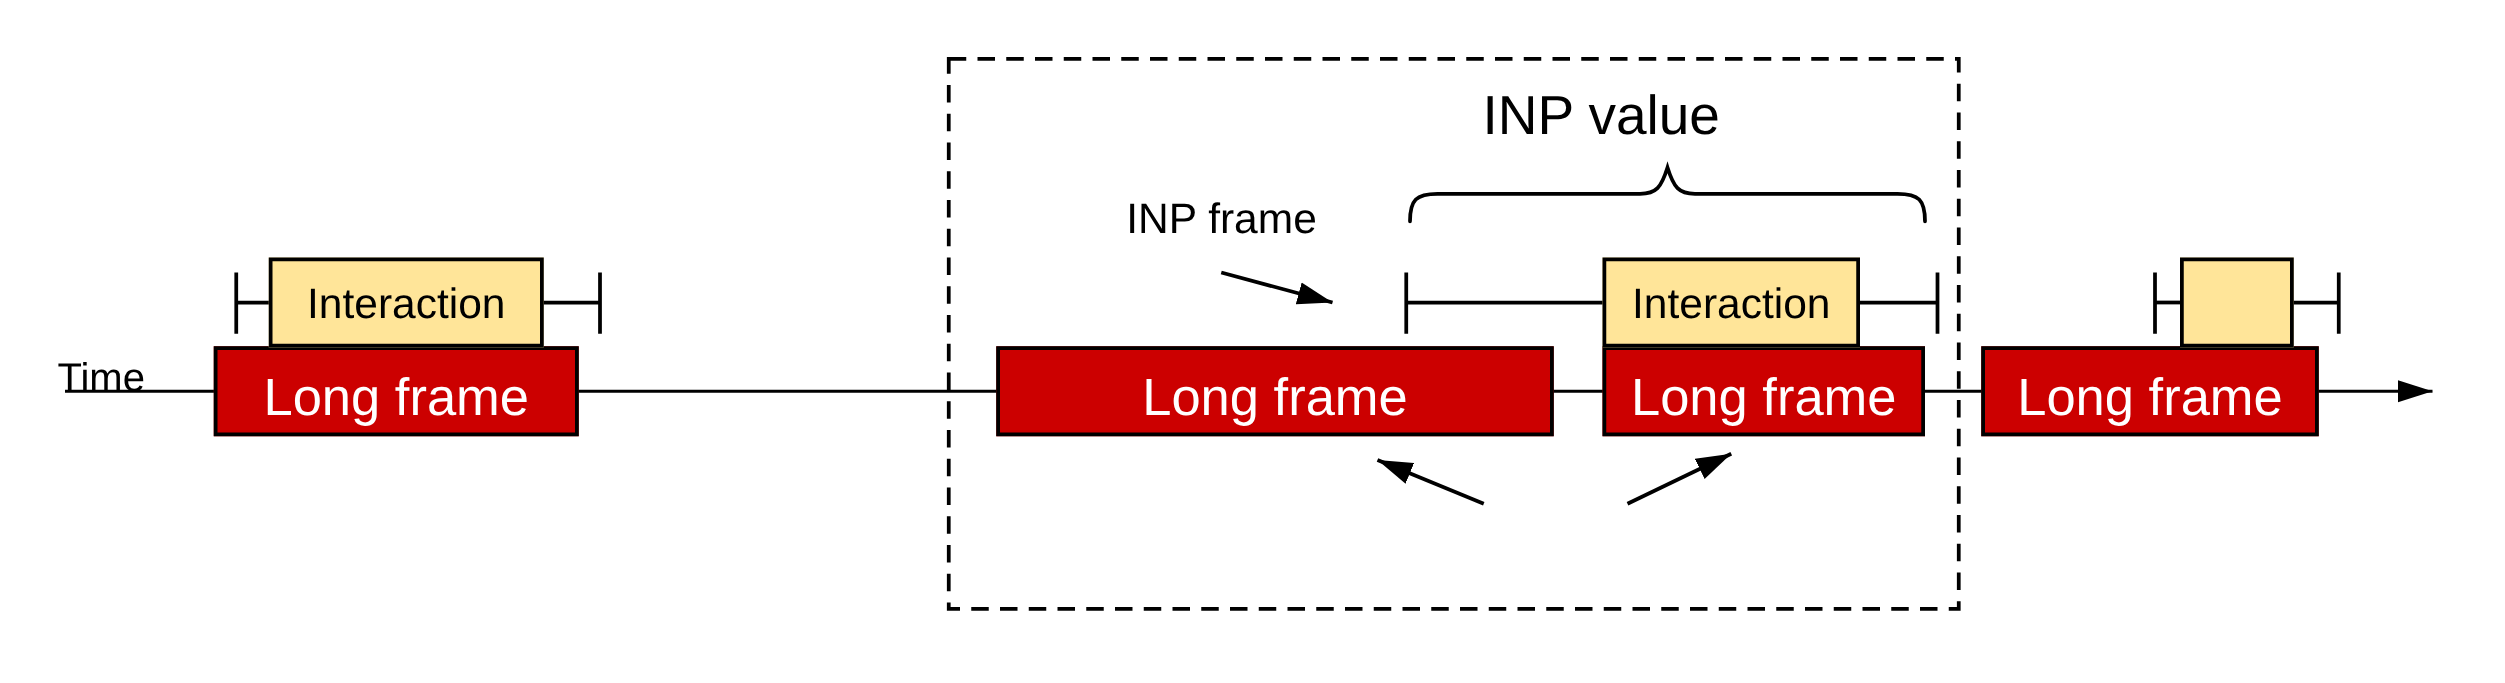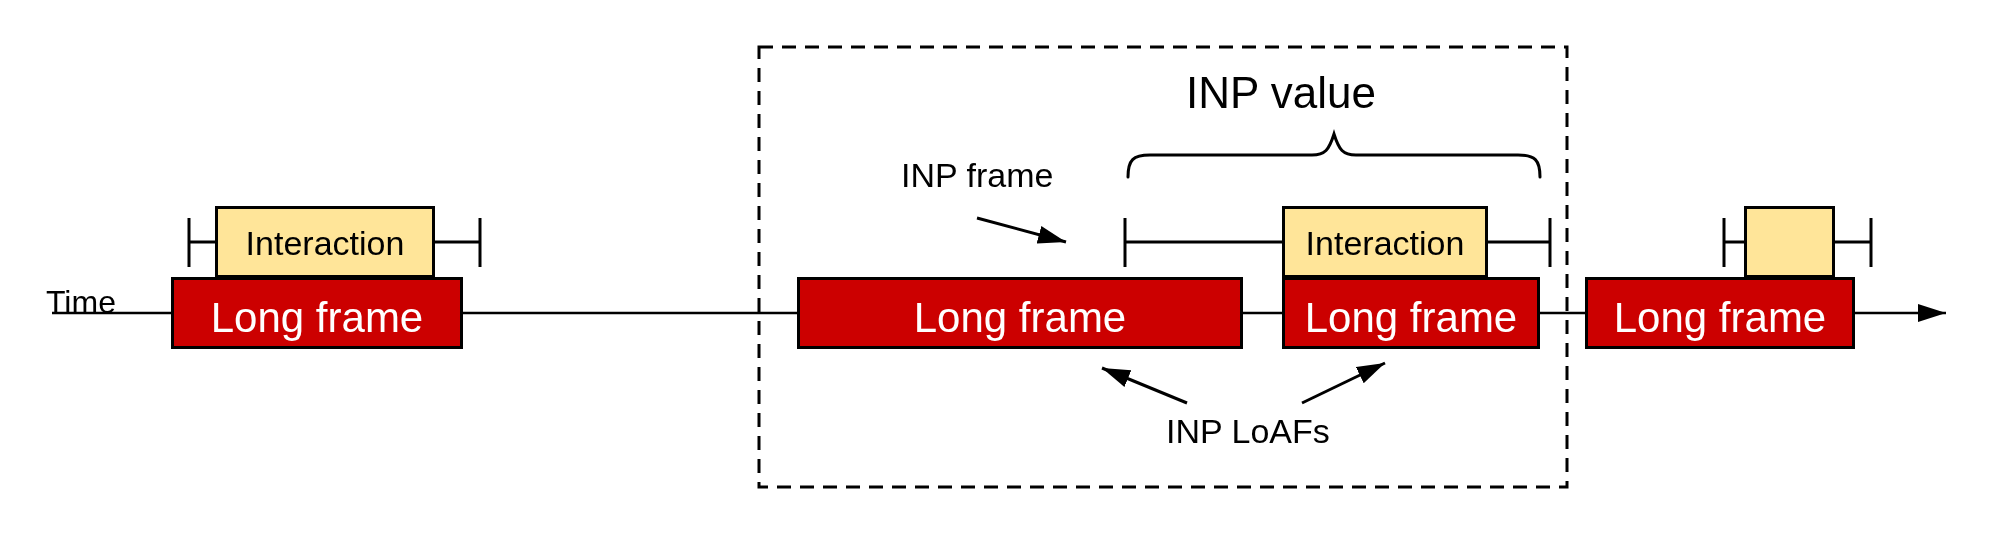--- a/index.html
+++ b/index.html
@@ -123,15 +123,14 @@
   <div class="box interaction" style="left:1282px; width:206px;">
     <span>Interaction</span>
   </div>
   <div class="box interaction" style="left:1744px; width:91px;">
     <span></span>
   </div>
 
   <div class="lbl lbl-time">Time</div>
   <div class="lbl lbl-inp-event">INP frame</div>
   <div class="lbl lbl-inp-value">INP value</div>
-  <div class="lbl lbl-inp-loafs">INP LoAFs</div>
 
 </div>
 
 </body></html>

